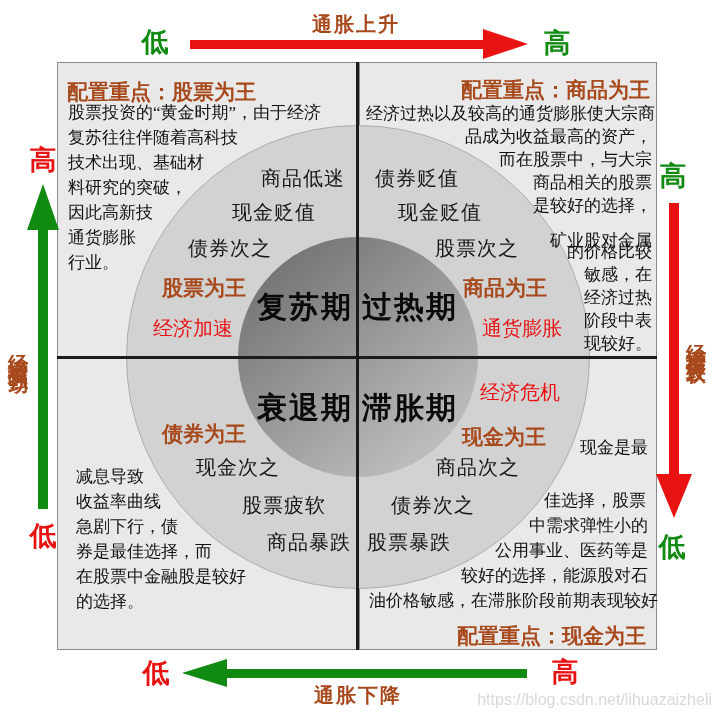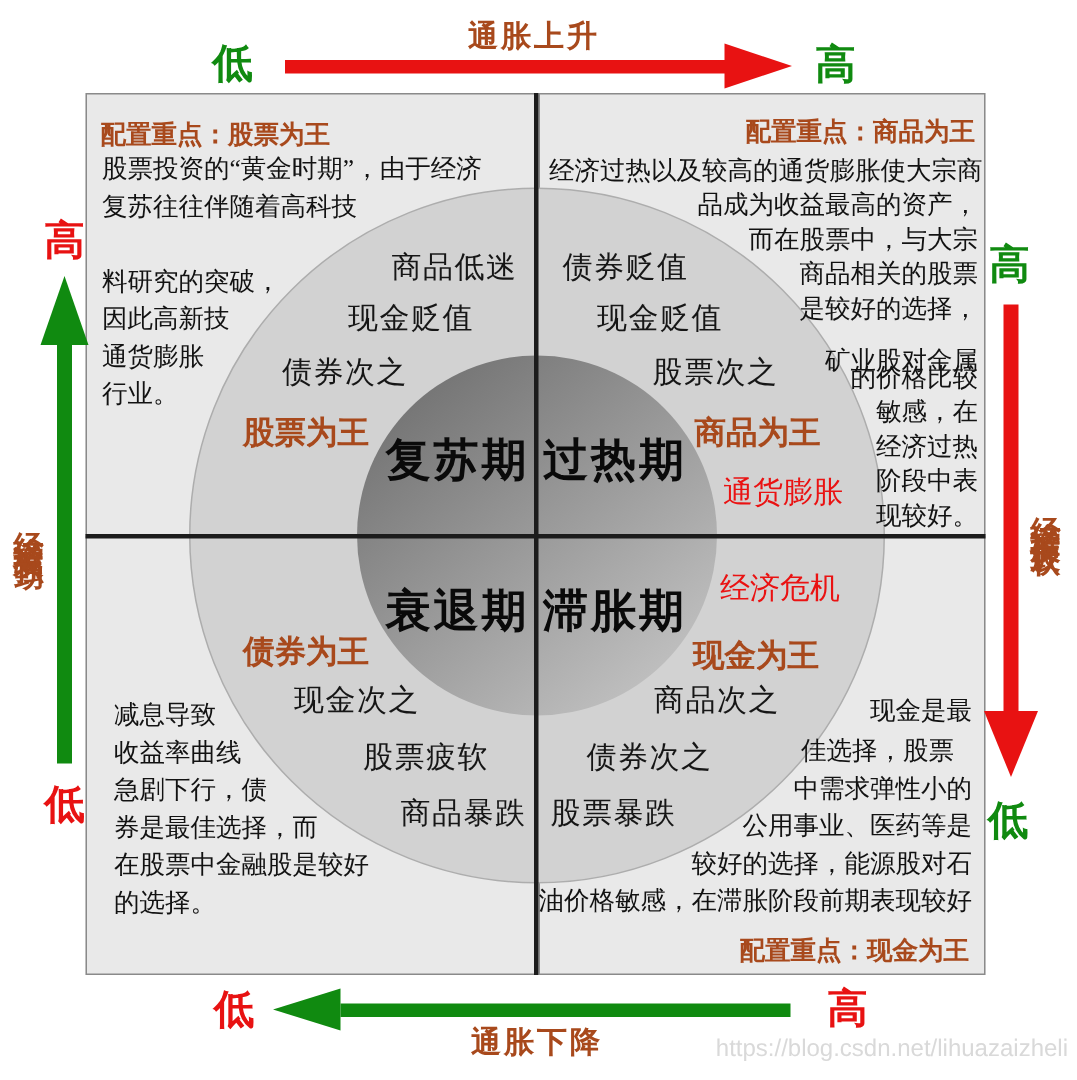--- a/index.html
+++ b/index.html
@@ -7,21 +7,21 @@
          font-family:"Liberation Sans",sans-serif;}
   .q-box{position:absolute;background:#e9e9e9;border:1px solid #8a8a8a;box-sizing:border-box;}
   .circle-outer{position:absolute;left:126px;top:125px;width:464px;height:464px;border-radius:50%;
                 background:#d2d2d2;border:1px solid #adadad;box-sizing:border-box;}
   .circle-inner{position:absolute;left:238px;top:237px;width:240px;height:240px;border-radius:50%;
                 background:linear-gradient(140deg,#6d6d6d 5%,#c7c7c7 95%);}
   .xline{position:absolute;background:#1c1c1c;}
   .para{position:absolute;font-family:"Liberation Serif",serif;font-size:17px;line-height:1;
         color:#121212;white-space:nowrap;}
   .heading{position:absolute;font-family:"Liberation Sans",sans-serif;font-weight:bold;
-           font-size:17px;color:#a8491c;white-space:nowrap;}
+           font-size:21px;color:#a8491c;white-space:nowrap;}
   .ctr{transform:translate(-50%,-50%);}
   .ring-text{position:absolute;font-family:"Liberation Serif",serif;font-size:20px;color:#161616;
              white-space:nowrap;letter-spacing:1px;}
   .king{position:absolute;font-family:"Liberation Sans",sans-serif;font-weight:bold;font-size:21px;
         color:#a8491c;white-space:nowrap;}
   .driver{position:absolute;font-family:"Liberation Serif",serif;font-size:20px;color:#ea1212;
           white-space:nowrap;}
   .phase{position:absolute;font-family:"Liberation Sans",sans-serif;font-weight:bold;font-size:30px;
          color:#0a0a0a;white-space:nowrap;letter-spacing:2px;}
   .axis-label{position:absolute;font-weight:bold;font-size:27px;white-space:nowrap;}
@@ -69,28 +69,30 @@
 
   <div class="axis-label green ctr" style="left:673px;top:176px;">高</div>
   <div class="shaft" style="left:669px;top:203px;width:10px;height:272px;background:#e81212;"></div>
   <div class="tri" style="left:656px;top:474px;border-left:18px solid transparent;border-right:18px solid transparent;border-top:44px solid #e81212;"></div>
   <div class="caption vert ctr" style="left:697px;top:340px;position:absolute;">经济增长疲软</div>
   <div class="axis-label green ctr" style="left:672px;top:547px;">低</div>
 
   <div class="heading" style="left:67px;top:78px;">配置重点：股票为王</div>
   <div class="para" style="left:68px;top:104px;">股票投资的“黄金时期”，由于经济</div>
   <div class="para" style="left:68px;top:129px;">复苏往往伴随着高科技</div>
+  <div class="para" style="left:68px;top:154px;">技术出现、基础材</div>
   <div class="para" style="left:68px;top:179px;">料研究的突破，</div>
   <div class="para" style="left:68px;top:204px;">因此高新技</div>
   <div class="para" style="left:68px;top:229px;">通货膨胀</div>
   <div class="para" style="left:68px;top:254px;">行业。</div>
   <div class="ring-text ctr" style="left:303px;top:178px;text-align:center;">商品低迷</div>
   <div class="ring-text ctr" style="left:274px;top:212px;">现金贬值</div>
   <div class="ring-text ctr" style="left:230px;top:248px;">债券次之</div>
   <div class="king ctr" style="left:204px;top:288px;">股票为王</div>
+  <div class="driver ctr" style="left:193px;top:328px;">经济加速</div>
   <div class="phase ctr" style="left:305px;top:307px;">复苏期</div>
 
   <div class="heading" style="right:68px;top:76px;">配置重点：商品为王</div>
   <div class="para" style="right:66px;top:128px;">品成为收益最高的资产，</div>
   <div class="para" style="right:63px;top:105px;">经济过热以及较高的通货膨胀使大宗商</div>
   <div class="para" style="right:66px;top:151px;">而在股票中，与大宗</div>
   <div class="para" style="right:66px;top:174px;">商品相关的股票</div>
   <div class="para" style="right:66px;top:197px;">是较好的选择，</div>
   <div class="para" style="right:66px;top:232px;">矿业股对金属</div>
   <div class="para" style="right:66px;top:243px;">的价格比较</div>
@@ -110,26 +112,26 @@
   <div class="para" style="left:76px;top:518px;">急剧下行，债</div>
   <div class="para" style="left:76px;top:543px;">券是最佳选择，而</div>
   <div class="para" style="left:76px;top:568px;">在股票中金融股是较好</div>
   <div class="para" style="left:76px;top:593px;">的选择。</div>
   <div class="king ctr" style="left:204px;top:434px;">债券为王</div>
   <div class="ring-text ctr" style="left:238px;top:467px;">现金次之</div>
   <div class="ring-text ctr" style="left:284px;top:505px;">股票疲软</div>
   <div class="ring-text ctr" style="left:309px;top:542px;">商品暴跌</div>
   <div class="phase ctr" style="left:305px;top:408px;">衰退期</div>
 
-  <div class="para" style="right:70px;top:465px;">现金是最</div>
-  <div class="para" style="right:82px;top:492px;">佳选择，股票</div>
+  <div class="para" style="right:70px;top:439px;">现金是最</div>
+  <div class="para" style="right:72px;top:492px;">佳选择，股票</div>
   <div class="para" style="right:70px;top:517px;">中需求弹性小的</div>
   <div class="para" style="right:70px;top:542px;">公用事业、医药等是</div>
   <div class="para" style="right:70px;top:567px;">较好的选择，能源股对石</div>
-  <div class="para" style="right:70px;top:592px;">油价格敏感，在滞胀阶段前期表现较好</div>
+  <div class="para" style="right:60px;top:592px;">油价格敏感，在滞胀阶段前期表现较好</div>
   <div class="heading" style="right:72px;top:622px;">配置重点：现金为王</div>
   <div class="driver ctr" style="left:520px;top:392px;">经济危机</div>
   <div class="king ctr" style="left:504px;top:437px;">现金为王</div>
   <div class="ring-text ctr" style="left:478px;top:467px;">商品次之</div>
   <div class="ring-text ctr" style="left:433px;top:505px;">债券次之</div>
   <div class="ring-text ctr" style="left:409px;top:542px;">股票暴跌</div>
   <div class="phase ctr" style="left:410px;top:408px;">滞胀期</div>
 
   <div class="watermark" style="right:6px;top:691px;">https://blog.csdn.net/lihuazaizheli</div>
 

